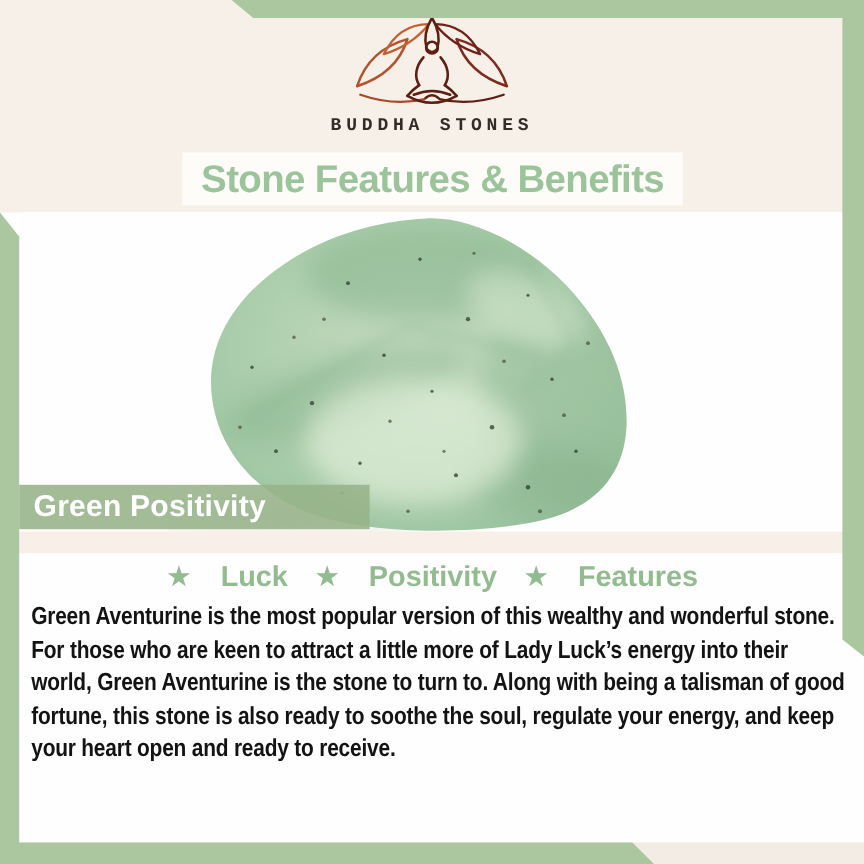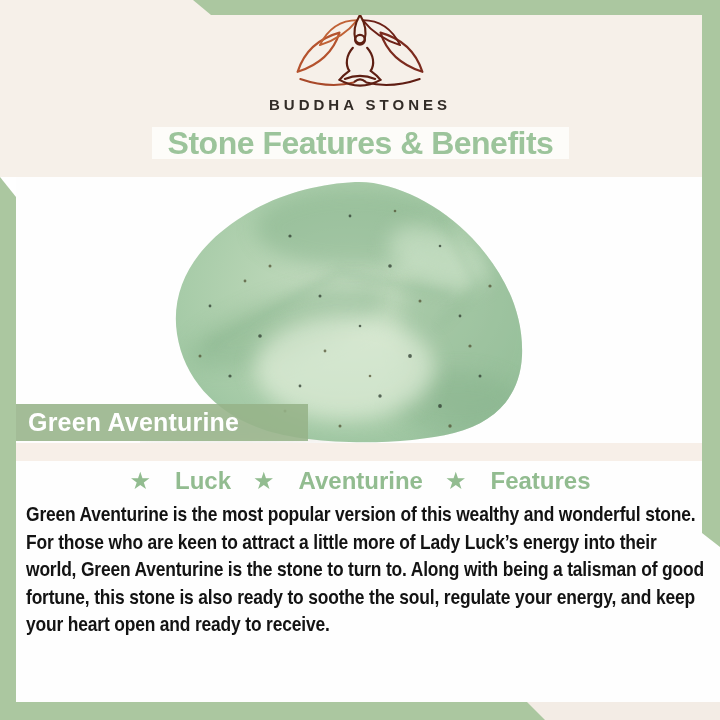--- a/index.html
+++ b/index.html
@@ -9,26 +9,26 @@
   }
   .abs{position:absolute;}
   
   .header-cream{left:0;top:0;width:720px;height:177px;background:#f6f0e9;}
   .content-white{left:16px;top:177px;width:704px;height:525px;background:#fefefe;}
   .separator-strip{left:16px;top:443px;width:704px;height:18px;background:#f7efe8;}
   
   .logo-svg{left:285px;top:13px;width:150px;height:82px;}
   .brand-name{
     left:0;top:96px;width:720px;text-align:center;
-    font-family:Liberation Sans, sans-serif;font-size:15px;font-weight:600;
+    font-family:Liberation Mono, monospace;font-size:15px;font-weight:600;
     letter-spacing:4px;color:#322c27;
   }
   
   .heading-band{
-    left:152px;top:127px;width:417px;height:32px;background:#fdfcf9;
+    left:152px;top:127px;width:417px;height:44px;background:#fdfcf9;
     display:flex;align-items:center;justify-content:center;
   }
   .heading-text{
     font-size:32px;font-weight:bold;color:#9cc49b;letter-spacing:-0.5px;
     white-space:nowrap;
   }
   
   .stone-svg{left:140px;top:176px;width:420px;height:272px;}
   
   .stone-label-band{
@@ -129,21 +129,21 @@
         <circle cx="60" cy="180" r="1.5"></circle>
           <circle cx="330" cy="170" r="1.6"></circle>
           <circle cx="145" cy="235" r="1.5"></circle>
       </g>
     </g>
   </svg>
 
   <div class="abs separator-strip"></div>
 
   <div class="abs stone-label-band">
-    <span class="stone-label-text">Green Aventurine</span>
+    <span class="stone-label-text">Green Positivity</span>
   </div>
 
   <svg class="abs logo-svg" viewBox="0 0 150 92">
     <g fill="none" stroke-linecap="round" stroke-linejoin="round">
 
       <path d="M 5 66 Q 16 32 52 22 Q 42 54 5 66 Z" stroke="#b5532e" stroke-width="2.4"></path>
       <path d="M 30 36 Q 44 8 72 8 Q 56 28 30 36 Z" stroke="#c06236" stroke-width="2.2"></path>
       <path d="M 8 74 Q 40 85 68 78" stroke="#a8492a" stroke-width="2.2"></path>
 
       <path d="M 145 66 Q 134 32 98 22 Q 108 54 145 66 Z" stroke="#7c2b1e" stroke-width="2.4"></path>
@@ -170,21 +170,21 @@
     <span class="heading-text">Stone Features &amp; Benefits</span>
   </div>
 
   <div class="abs features-row">
     <span class="feature-item">
       <span class="star-icon">★</span>
       <span class="feature-label">Luck</span>
     </span>
     <span class="feature-item">
       <span class="star-icon">★</span>
-      <span class="feature-label">Aventurine</span>
+      <span class="feature-label">Positivity</span>
     </span>
     <span class="feature-item">
       <span class="star-icon">★</span>
       <span class="feature-label">Features</span>
     </span>
   </div>
 
   <div class="abs description-text">Green Aventurine is the most popular version of this wealthy and wonderful stone. For those who are keen to attract a little more of Lady Luck’s energy into their world, Green Aventurine is the stone to turn to. Along with being a talisman of good fortune, this stone is also ready to soothe the soul, regulate your energy, and keep your heart open and ready to receive.</div>
 
   <svg class="abs frame-svg" viewBox="0 0 720 720">

